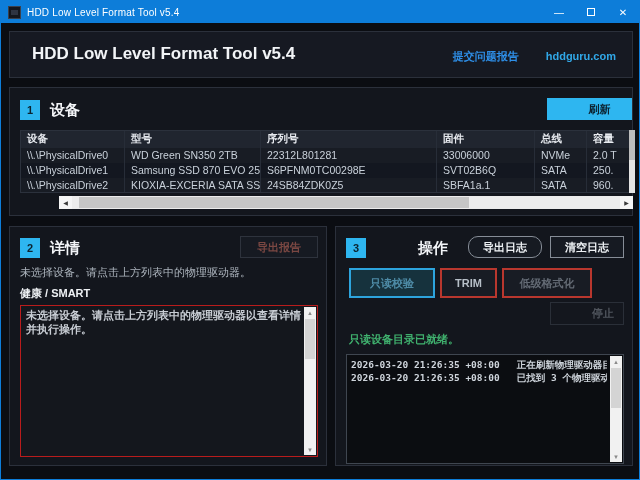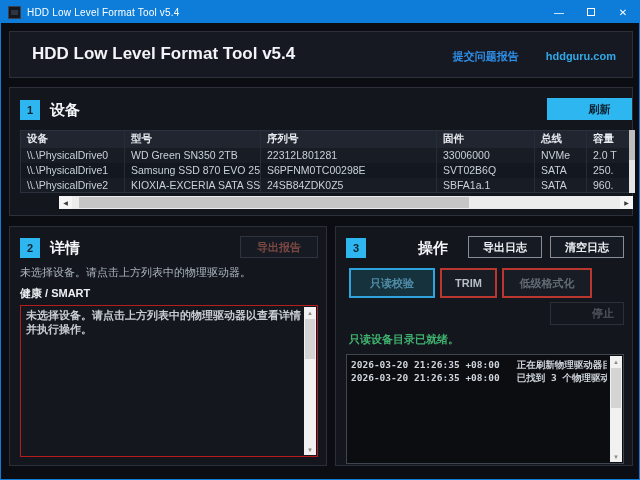--- a/index.html
+++ b/index.html
@@ -100,21 +100,21 @@
     position:absolute; left:10px; top:78px; width:298px; height:152px;
     background:#14171d; border:1px solid #b91c1c; padding:2px 16px 2px 5px;
     font-size:11px; font-weight:bold; color:#c8cdd4; line-height:14px;
   }
   
   .ops-panel { left:334px; top:225px; width:298px; height:240px; }
   .btn-log {
     position:absolute; top:9px; height:22px; width:74px; color:#eef1f4;
     background:#161a22; border:1px solid #868d97;
   }
-  .btn-export-log { left:132px; }
+  .btn-export-log { left:132px;border-radius:10px; }
   .btn-clear-log { left:214px; }
   .btn-op { position:absolute; top:41px; height:30px; font-size:11px; font-weight:bold; }
   .btn-verify { left:13px; width:86px; background:#16323d; border:2px solid #2da4dd; color:#4e8ba6; }
   .btn-trim   { left:104px; width:57px; background:#181c24; border:2px solid #b9372e; color:#b7bfc8; }
   .btn-llf    { left:166px; width:90px; background:#181c24; border:2px solid #b9372e; color:#636a74; }
   .btn-stop {
     position:absolute; left:214px; top:75px; width:74px; height:23px;
     background:#14171e; border:1px solid #2a2f38; color:#51565e; font-size:11px; font-weight:bold;padding-left:32px;
   }
   .status-text { position:absolute; left:13px; top:105px; font-size:11px; font-weight:bold; color:#3faf6d; }

